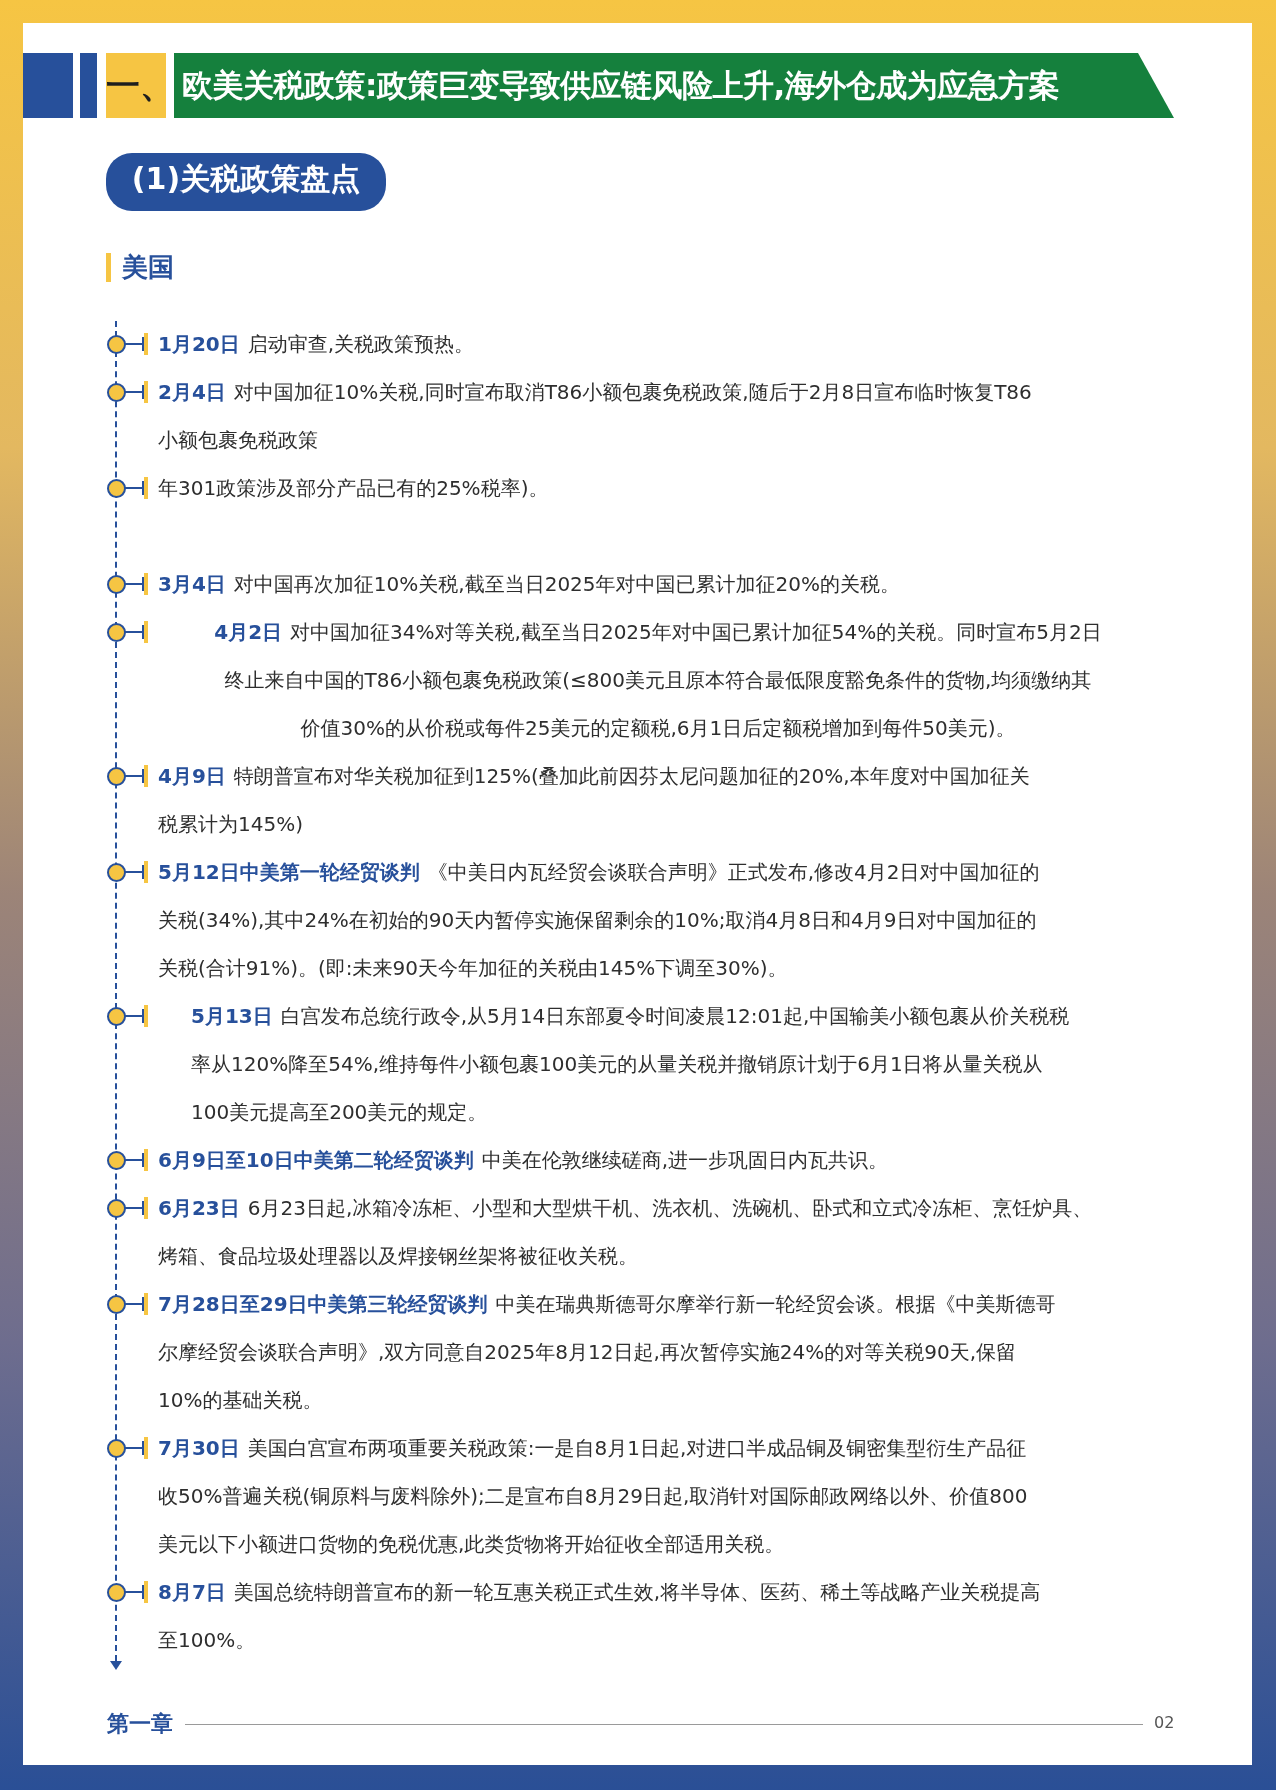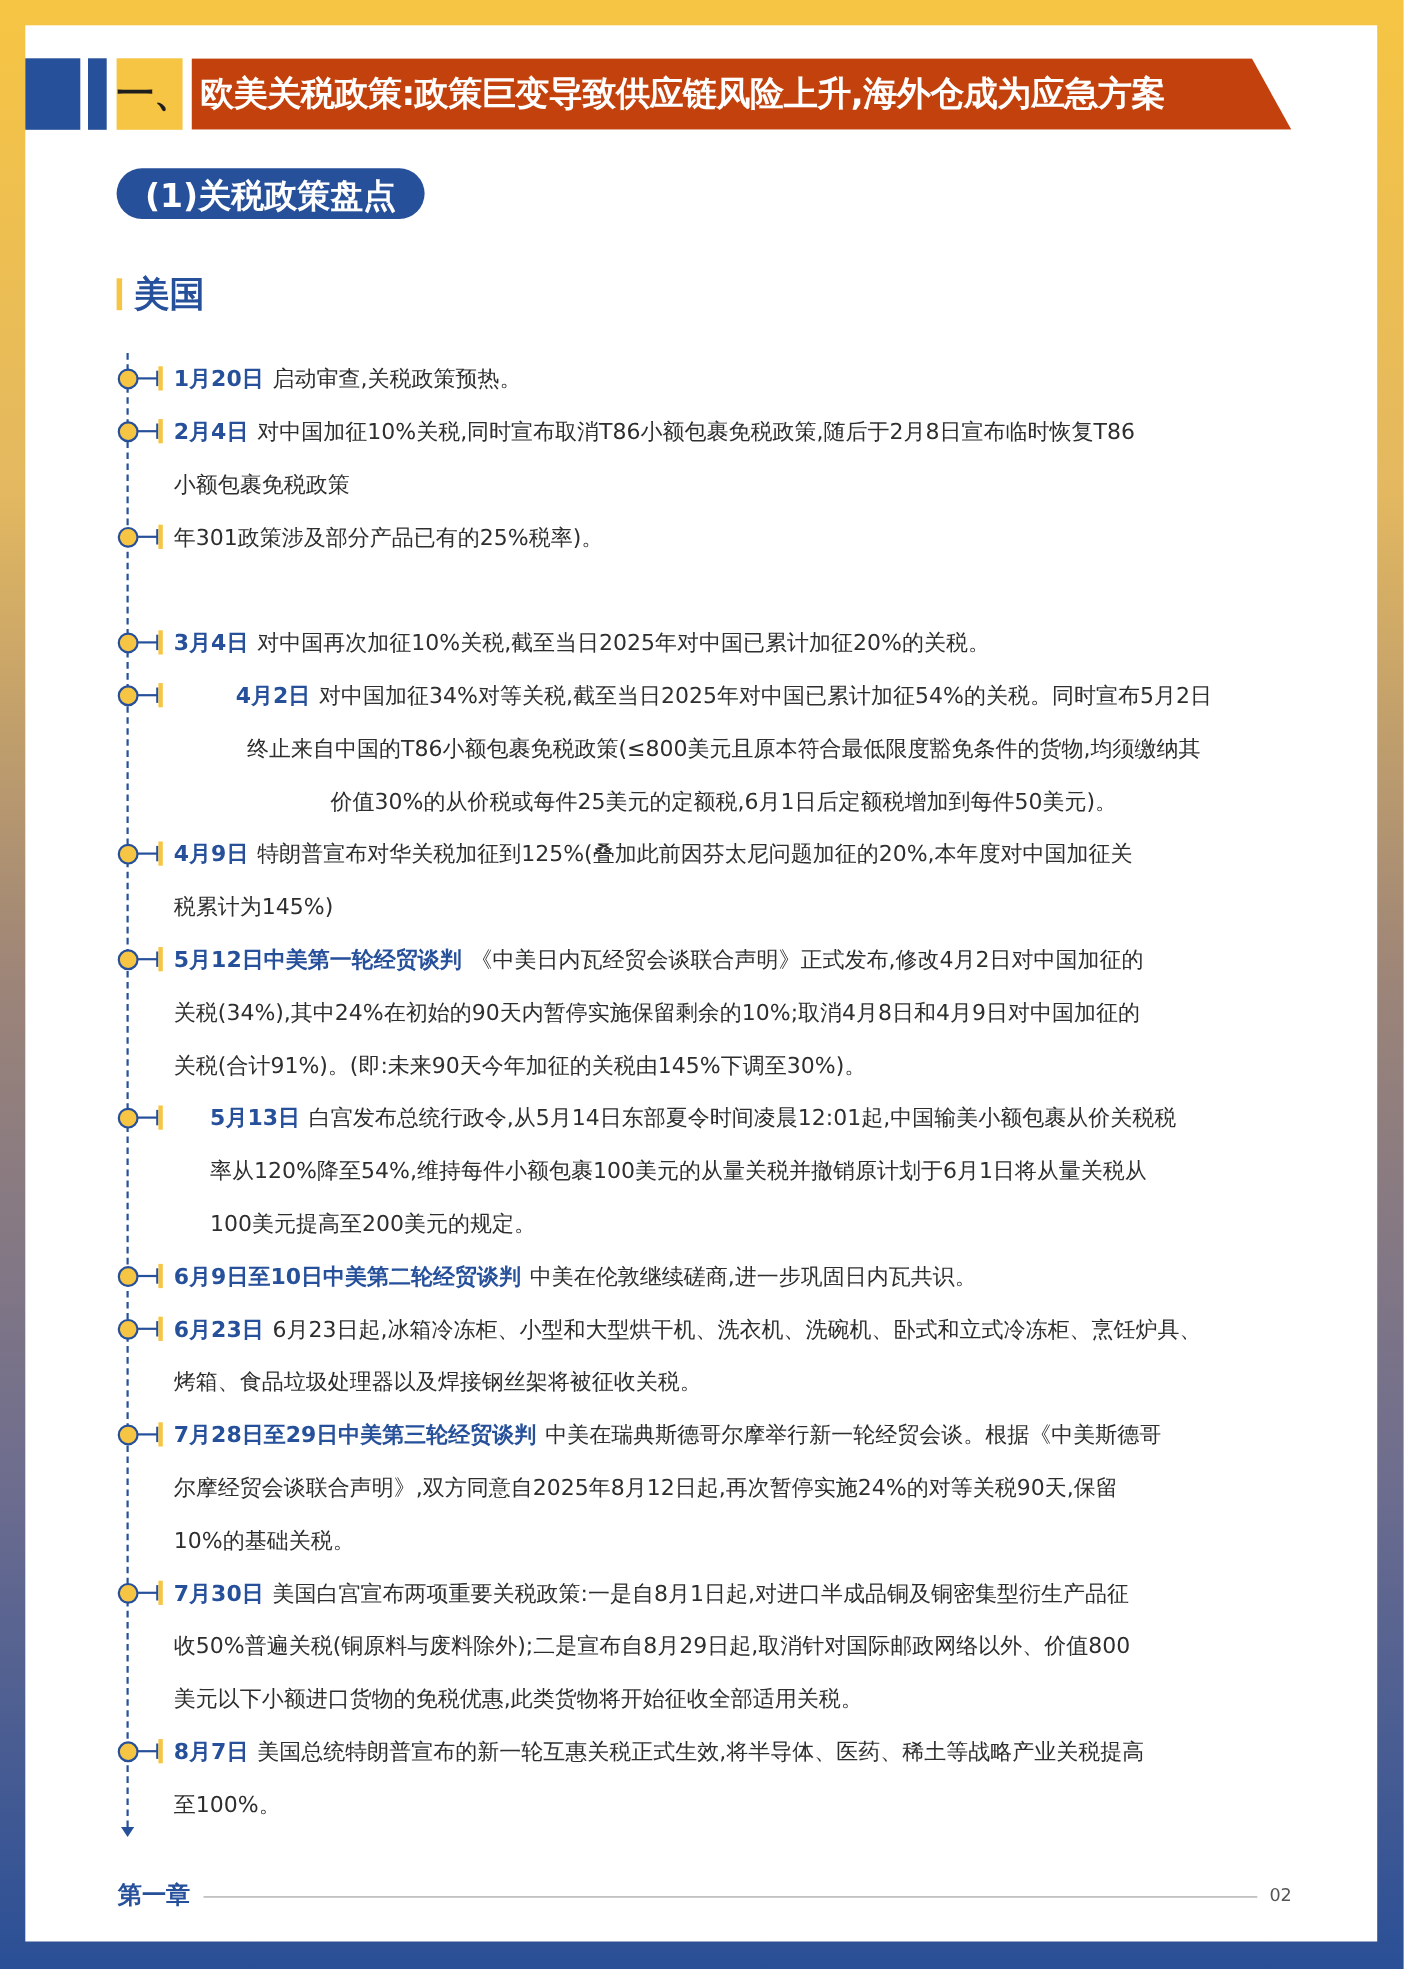--- a/index.html
+++ b/index.html
@@ -15,35 +15,35 @@
   .blk { position: absolute; top: 30px; height: 65px; }
   .b1 { left: 0px; width: 50px; background: #27509B; }
   .b2 { left: 57px; width: 17px; background: #27509B; }
   .b3 { left: 83px; width: 60px; background: #F6C543; }
   .num {
     position: absolute; left: 83px; top: 30px; width: 60px; height: 65px;
     color: #1e1e1e; font-weight: bold; font-size: 34px; line-height: 65px; text-align: center;
   }
   .banner {
     position: absolute; left: 151px; top: 30px; height: 65px; width: 1000px;
-    background: #c2410c;
+    background: #15803d;
     clip-path: polygon(0 0, 964px 0, 1000px 65px, 0 65px);
   }
   .banner-title {
     position: absolute; left: 8px; top: 0; height: 65px; line-height: 65px;
     color: #ffffff; font-weight: bold; font-size: 31px; white-space: nowrap; letter-spacing: -0.5px;
   }
   .pill {
-    position: absolute; left: 83px; top: 130px; width: 280px; height: 46px;
+    position: absolute; left: 83px; top: 130px; width: 280px; height: 58px;
     background: #27509B; border-radius: 26px;
     color: #fff; font-weight: bold; font-size: 30px; line-height: 51px; text-align: center;
   }
   .country-bar { position: absolute; left: 83px; top: 230px; width: 5px; height: 29px; background: #F6C543; }
   .country {
-    position: absolute; left: 99px; top: 226px; font-size: 32px; font-weight: bold; color: #27509B; line-height: 36px;
+    position: absolute; left: 99px; top: 226px; font-size: 26px; font-weight: bold; color: #27509B; line-height: 36px;
   }
   .tl-line {
     position: absolute; left: 92px; top: 298px; height: 1340px; width: 0;
     border-left: 2px dashed #27509B;
   }
   .tl-arrow {
     position: absolute; left: 87px; top: 1638px; width: 0; height: 0;
     border-left: 6px solid transparent; border-right: 6px solid transparent; border-top: 9px solid #27509B;
   }
   .entry { position: absolute; left: 0; width: 1229px; }

